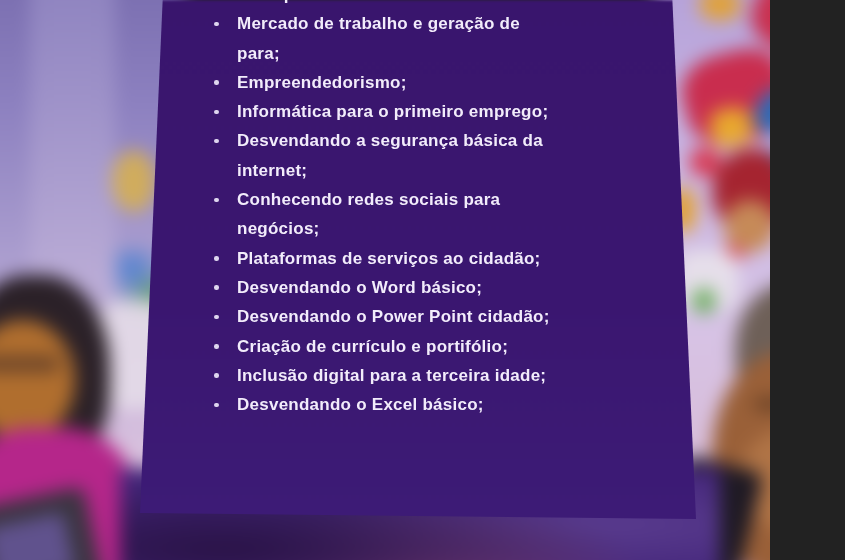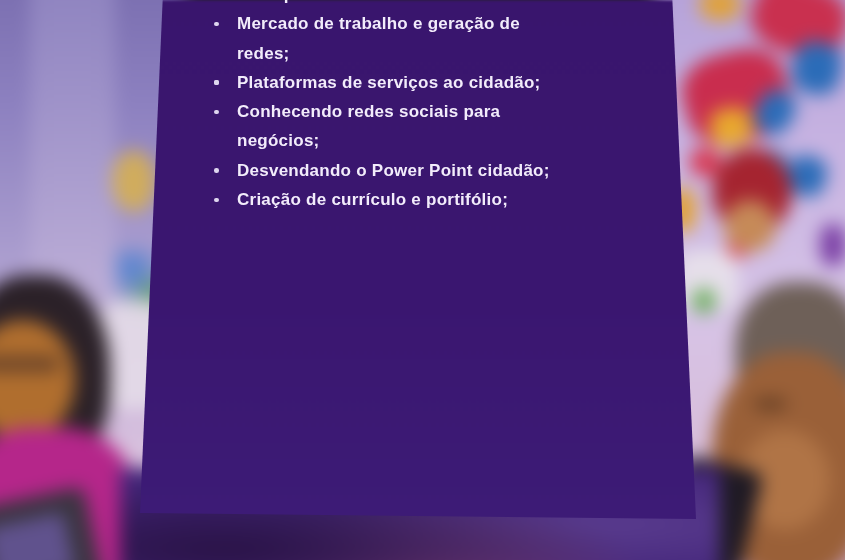--- a/index.html
+++ b/index.html
@@ -1,17 +1,17 @@
 <!DOCTYPE html>
 <html><head>
 <meta charset="utf-8">
 <style>
   html,body{margin:0;padding:0;background:#222;}
   .stage{
-    position:relative;width:845px;height:560px;overflow:hidden;
+    position:relative;width:770px;height:560px;overflow:hidden;
     font-family:"Liberation Sans",sans-serif;
   }
   
   .bg{position:absolute;inset:0;filter:blur(9px);}
   .bg *{position:absolute;}
   .bg-left{
     left:-30px;top:-30px;width:215px;height:625px;
     background:linear-gradient(180deg,#786cae 0%,#8d81c0 22%,#a99cce 45%,#c9b4da 65%,#d9c2de 78%,#cf9fc9 92%,#c482b8 100%);
   }
   .band-light{left:60px;top:-20px;width:85px;height:420px;background:linear-gradient(180deg,#9288c4,#cabadd);opacity:.7;border-radius:40px;}
@@ -135,39 +135,66 @@
 
   <ul class="course-list">
     <li>
 
       <span class="line">Ética para o trabalho</span>
 
     </li>
     <li>
       <span class="dot"></span>
       <span class="line">Mercado de trabalho e geração de</span>
-      <span class="line">redes;</span>
-    </li>
-    <li>
-      <span class="dot"></span>
-    </li>
-    <li>
-      <span class="dot"></span>
-      <span class="line">Plataformas de serviços ao cidadão;</span>
-
+      <span class="line">para;</span>
+    </li>
+    <li>
+      <span class="dot"></span>
+      <span class="line">Empreendedorismo;</span>
+
+    </li>
+    <li>
+      <span class="dot"></span>
+      <span class="line">Informática para o primeiro emprego;</span>
+
+    </li>
+    <li>
+      <span class="dot"></span>
+      <span class="line">Desvendando a segurança básica da</span>
+      <span class="line">internet;</span>
     </li>
     <li>
       <span class="dot"></span>
       <span class="line">Conhecendo redes sociais para</span>
       <span class="line">negócios;</span>
     </li>
     <li>
       <span class="dot"></span>
+      <span class="line">Plataformas de serviços ao cidadão;</span>
+
+    </li>
+    <li>
+      <span class="dot"></span>
+      <span class="line">Desvendando o Word básico;</span>
+
+    </li>
+    <li>
+      <span class="dot"></span>
       <span class="line">Desvendando o Power Point cidadão;</span>
 
     </li>
     <li>
       <span class="dot"></span>
       <span class="line">Criação de currículo e portifólio;</span>
+
+    </li>
+    <li>
+      <span class="dot"></span>
+      <span class="line">Inclusão digital para a terceira idade;</span>
+
+    </li>
+    <li>
+      <span class="dot"></span>
+      <span class="line">Desvendando o Excel básico;</span>
 
     </li>
   </ul>
 </div>
 
 </body></html>

